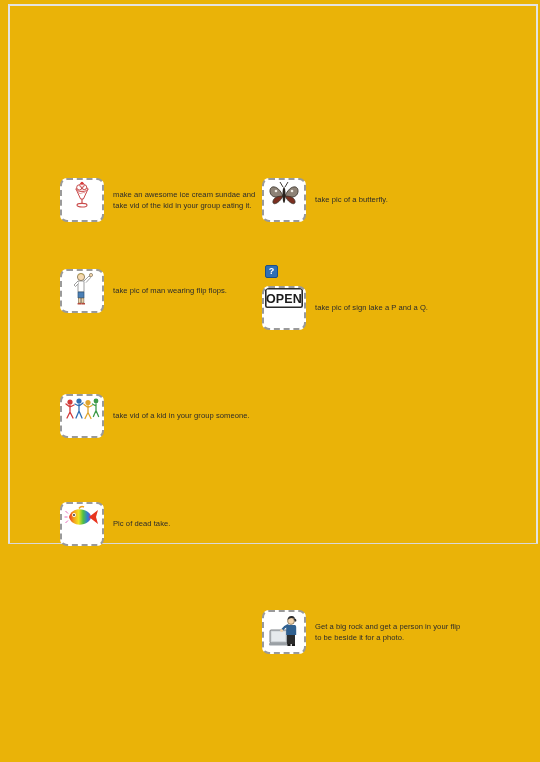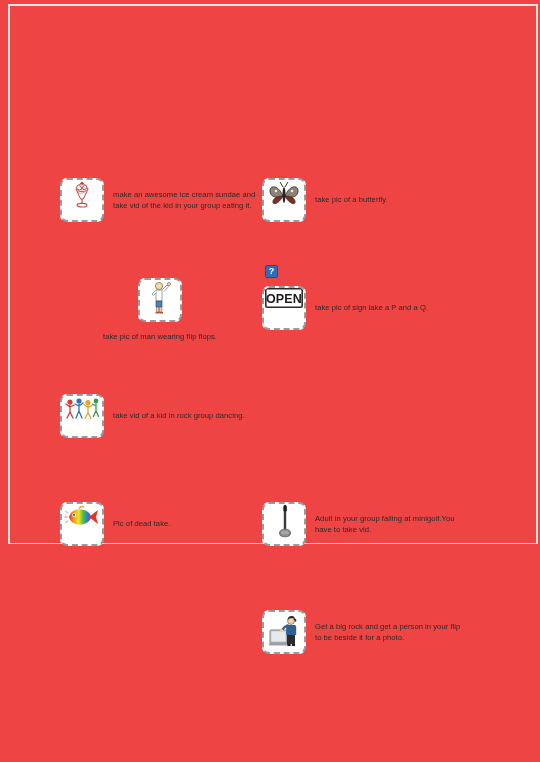--- a/index.html
+++ b/index.html
@@ -13,21 +13,21 @@
     height: 762px;
     font-family: "Liberation Sans", sans-serif;
     position: relative;
     overflow: hidden;
   }
 
   
   #page-root {
     position: absolute;
     inset: 0;
-    background: #ef4444;
+    background: #eab308;
   }
 
   
   .page-frame {
     position: absolute;
     left: 8px;
     top: 4px;
     width: 530px;
     height: 540px;
     border-top: 2px solid #e3e3e3;
@@ -140,21 +140,21 @@
         <circle cx="25" cy="11" r="1.3" fill="#f0ece4"></circle>
       </svg>
     </div>
     <div class="task-text">take pic of a butterfly.</div>
   </div>
 
   <div class="broken-img">
     <span>?</span>
   </div>
 
-  <div class="task col-left" style="top:278px;flex-direction:column;">
+  <div class="task col-left" style="top:269px;">
     <div class="thumb">
       <svg width="32" height="36" viewBox="0 0 32 36" aria-hidden="true">
         <circle cx="15" cy="6" r="3.6" fill="#f5d9b0" stroke="#6b5a3e" stroke-width="0.7"></circle>
         <path d="M11.4 5 q3.6 -4 7.2 0 q-1.2 -2.4 -3.6 -2.4 q-2.6 0 -3.6 2.4 z" fill="#c9b23c"></path>
         <path d="M12 10 h6 v11 h-6 z" fill="#ffffff" stroke="#777" stroke-width="0.7"></path>
         <path d="M12 10 l-4 4 l1.5 1.5 l3 -3" fill="#ffffff" stroke="#777" stroke-width="0.7"></path>
         <path d="M18 10 l5 -5 l1.6 1.6 l-4.6 5" fill="#ffffff" stroke="#777" stroke-width="0.7"></path>
         <circle cx="25" cy="4" r="1.6" fill="#f5d9b0" stroke="#6b5a3e" stroke-width="0.6"></circle>
         <path d="M12 21 h6 v6 h-6 z" fill="#4a7fb5" stroke="#2f5377" stroke-width="0.7"></path>
         <path d="M12.5 27 h2.2 v5 h-2.2 z M15.6 27 h2.2 v5 h-2.2 z" fill="#f5d9b0" stroke="#6b5a3e" stroke-width="0.6"></path>
@@ -190,21 +190,21 @@
             <circle cx="25" cy="6.5" r="2.6" fill="#e0a52c" stroke="none"></circle>
             <path d="M25 9.5 v7 M25 11.5 l-4 -3 M25 11.5 l4 -2 M25 16.5 l-3 6 M25 16.5 l3 6"></path>
           </g>
           <g stroke="#3f9b4a">
             <circle cx="33" cy="5" r="2.4" fill="#3f9b4a" stroke="none"></circle>
             <path d="M33 8 v6.5 M33 10 l-3.6 -2 M33 14.5 l-2.6 6 M33 14.5 l2.6 6"></path>
           </g>
         </g>
       </svg>
     </div>
-    <div class="task-text">take vid of a kid in rock group dancing.</div>
+    <div class="task-text">take vid of a kid in your group someone.</div>
   </div>
 
 
   <div class="task col-left" style="top:502px;">
     <div class="thumb">
       <svg width="38" height="26" viewBox="0 0 38 26" aria-hidden="true">
         <defs>
           <linearGradient id="fishgrad" x1="0" y1="0" x2="1" y2="0">
             <stop offset="0%" stop-color="#e8341f"></stop>
             <stop offset="22%" stop-color="#f2a01e"></stop>
@@ -218,31 +218,20 @@
         <path d="M26 13 L35 6 L33 13 L35 20 Z" fill="#e8341f"></path>
         <path d="M16 4.5 q2 -3 5 -1.5" stroke="#f2a01e" stroke-width="1.4" fill="none"></path>
         <circle cx="11" cy="11" r="1.9" fill="#ffffff"></circle>
         <circle cx="11" cy="11" r="0.9" fill="#222"></circle>
         <path d="M5 9.5 l-2.5 -2.5 M4.5 13 l-3 0 M5 16.5 l-2.5 2.5" stroke="#e05ab0" stroke-width="0.9"></path>
       </svg>
     </div>
     <div class="task-text">Pic of dead take.</div>
   </div>
 
-  <div class="task col-right" style="top:502px;">
-    <div class="thumb">
-      <svg width="22" height="36" viewBox="0 0 22 36" aria-hidden="true">
-        <path d="M12 2 L12 25" stroke="#3a3a3a" stroke-width="2.4" stroke-linecap="round"></path>
-        <rect x="10.4" y="1.5" width="3.4" height="6" rx="1.2" fill="#1f1f1f"></rect>
-        <path d="M12 25 q-5.5 0.5 -5.5 4.2 q0 3.6 5.5 3.6 q5.5 0 5.5 -3.6 q0 -3.7 -5.5 -4.2 z" fill="#8d8d8d" stroke="#5a5a5a" stroke-width="0.8"></path>
-        <ellipse cx="12" cy="28.5" rx="4" ry="2" fill="#b5b5b5" opacity="0.6"></ellipse>
-      </svg>
-    </div>
-    <div class="task-text">Adult in your group failing at minigolf.You have to take vid.</div>
-  </div>
 
 
   <div class="task col-right" style="top:610px;">
     <div class="thumb">
       <svg width="34" height="36" viewBox="0 0 34 36" aria-hidden="true">
         <rect x="3" y="18" width="17" height="13" rx="1" fill="#cfd4d8" stroke="#6f7479" stroke-width="0.9"></rect>
         <rect x="4.6" y="19.6" width="13.8" height="9.4" fill="#e6eaed"></rect>
         <rect x="2" y="31" width="19" height="2.4" rx="1" fill="#9aa0a5"></rect>
         <circle cx="24" cy="9" r="3.4" fill="#f2d3ab" stroke="#6b5a3e" stroke-width="0.7"></circle>
         <path d="M20.4 8 q0.6 -4.4 4.6 -4 q2.8 0.3 3 3 q-1.4 -1.4 -4 -1 q-2.4 0.4 -3.6 2 z" fill="#2b2b2b"></path>

